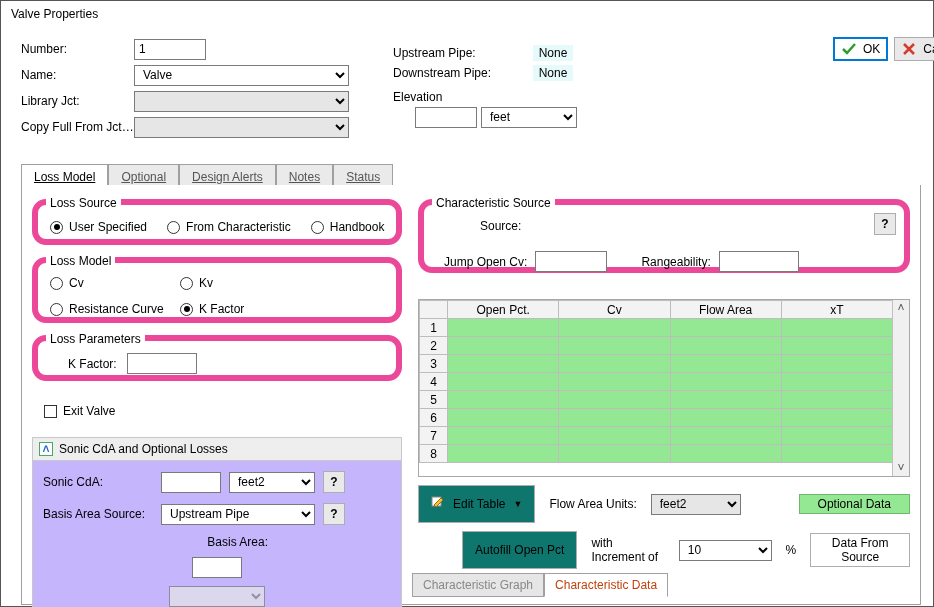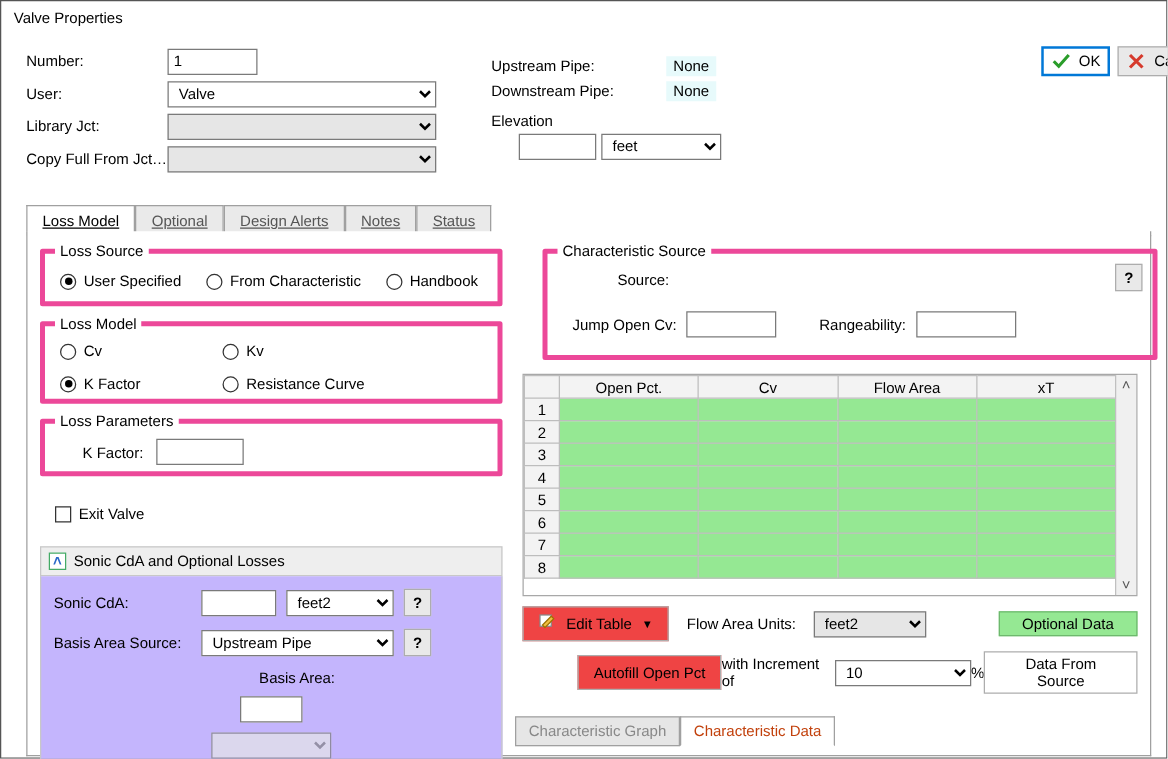--- a/index.html
+++ b/index.html
@@ -34,21 +34,21 @@
   .elev-unit { width: 96px; height:21px; border:1px solid #7a7a7a; background:#fff; }
 
   
   .tabstrip { position:absolute; top: 132px; left: 10px; display:flex; border-bottom:1px solid #a0a0a0; width: 900px; }
   .tab { padding: 5px 12px 4px; border:1px solid #a0a0a0; border-bottom:none; background:#eaeaea; color:#555; margin-right:0; cursor:pointer; position:relative; top:1px; }
   .tab.active { background:#fff; color:#000; border-bottom:1px solid #fff; text-decoration: underline; }
   .tab:not(.active) span { text-decoration: underline; }
   .tabpanel { position:absolute; top:154px; left:10px; width:900px; height:420px; border:1px solid #a0a0a0; border-top:none; background:#fff; }
 
   
-  .group { position:absolute; border:4px solid #ec4899; border-radius:2px; }
+  .group { position:absolute; border:6px solid #ec4899; border-radius:14px; }
   .group > .gtitle { position:absolute; top:-9px; left:8px; background:#fff; padding:0 4px; font-size:12px; }
 
   .radio, .check { display:flex; align-items:center; gap:6px; height:20px; cursor:pointer; }
   .radio .dot { width:13px; height:13px; border:1px solid #333; border-radius:50%; display:inline-flex; align-items:center; justify-content:center; background:#fff;}
   .radio.sel .dot::after { content:""; width:6px; height:6px; background:#000; border-radius:50%; display:block; }
   .check .bx { width:13px; height:13px; border:1px solid #333; background:#fff; display:inline-block; }
   .qbtn { width:22px; height:22px; border:1px solid #adadad; background:#e9e9e9; display:inline-flex; align-items:center; justify-content:center; cursor:pointer; font-weight:bold; }
 
   
   .collapse-hdr { display:flex; align-items:center; gap:6px; height:24px; border:1px solid #c8c8c8; background:#eeeeee; padding:0 6px; cursor:pointer; }
@@ -58,21 +58,21 @@
   
   .ctable-wrap { position:absolute; border:1px solid #a8a8a8; overflow:hidden; }
   .ctable { border-collapse:collapse; width:100%; table-layout:fixed; }
   .ctable th, .ctable td { border:1px solid #bdbdbd; height:18px; padding:0; }
   .ctable th { background:#f3f3f3; font-weight:normal; text-align:center; }
   .ctable td.rowhdr { background:#f3f3f3; text-align:center; width:28px; }
   .ctable td.cell { background:#95e893; }
   .scroll { position:absolute; top:0; right:0; width:17px; bottom:0; background:#f0f0f0; border-left:1px solid #c0c0c0; display:flex; flex-direction:column; justify-content:space-between; align-items:center; }
   .scroll .arr { width:15px;height:16px;display:flex;align-items:center;justify-content:center;color:#555;cursor:pointer; }
 
-  .smbtn { height:28px; border:1px solid #adadad; background:#ef4444; display:inline-flex; align-items:center; justify-content:center; padding:0 12px; cursor:pointer; white-space:nowrap;text-align:center; }
+  .smbtn { height:38px; border:1px solid #adadad; background:#0f766e; display:inline-flex; align-items:center; justify-content:center; padding:0 12px; cursor:pointer; white-space:nowrap;text-align:center; }
   .greenbtn { background:#95e893; border:1px solid #6eb86e; padding: 2px 18px; cursor:pointer; text-align:center; }
   .plainbtn { background:#fff; border:1px solid #adadad; padding: 2px 12px; cursor:pointer; text-align:center; }
 
   
   .subtabs { position:absolute; left:390px; top:388px; display:flex; }
   .subtab { padding:4px 10px; border:1px solid #a0a0a0; background:#e6e6e6; color:#888; margin-right:0; cursor:pointer; }
   .subtab.active { background:#fff; color:#c2410c; border-bottom:1px solid #fff; }
 
 </style>
 </head>
@@ -118,21 +118,21 @@
         <span>Help</span>
       </div>
     </div>
 
     <div class="upper">
       <div class="row">
         <span class="lbl">Number:</span>
         <input class="numfield" type="text" value="1" style="">
       </div>
       <div class="row">
-        <span class="lbl">User:</span>
+        <span class="lbl">Name:</span>
         <select class="namefield"><option>Valve</option></select>
       </div>
       <div class="row">
         <span class="lbl">Library Jct:</span>
         <select class="libfield"><option></option></select>
       </div>
       <div class="row">
         <span class="lbl">Copy Full From Jct…</span>
         <select class="libfield"><option></option></select>
       </div>
@@ -189,27 +189,27 @@
         <div class="gtitle">Loss Model</div>
         <div style="position:absolute; left:12px; top:10px; display:grid; grid-template-columns:130px 180px; row-gap:6px;">
           <div class="radio">
               <span class="dot"></span>
               <span>Cv</span>
             </div>
           <div class="radio">
               <span class="dot"></span>
               <span>Kv</span>
             </div>
+          <div class="radio">
+              <span class="dot"></span>
+              <span>Resistance Curve</span>
+            </div>
           <div class="radio sel">
               <span class="dot"></span>
               <span>K Factor</span>
-            </div>
-          <div class="radio">
-              <span class="dot"></span>
-              <span>Resistance Curve</span>
             </div>
         </div>
       </div>
 
       <div class="group" style="left:10px; top:150px; width:370px; height:46px;">
         <div class="gtitle">Loss Parameters</div>
         <div style="position:absolute; left:30px; top:12px; display:flex; align-items:center; gap:10px;">
           <span>K Factor:</span>
           <input type="text" class="cyanbg" style="width: 70px;" value="">
         </div>
@@ -238,21 +238,21 @@
             <span class="qbtn">?</span>
           </div>
           <div style="display:flex; align-items:center; gap:8px;flex-direction:column;">
             <span style="width:110px; text-align:right; padding-right:4px;">Basis Area:</span>
             <input type="text" class="gray" style="width: 50px;" disabled="" value="">
             <select class="gray" style="width:96px;" disabled=""><option></option></select>
           </div>
         </div>
       </div>
 
-      <div class="group" style="left:396px; top:14px; width:492px; height:89px;margin-left:16px;">
+      <div class="group" style="left:396px; top:14px; width:492px; height:74px;">
         <div class="gtitle">Characteristic Source</div>
         <div style="position:absolute; right:8px; top:8px;"><span class="qbtn">?</span></div>
         <div style="position:absolute; left:56px; top:14px; display:flex; align-items:center; gap:8px;">
           <span>Source:</span>
         </div>
         <div style="position:absolute; left:20px; top:46px; display:flex; align-items:center; gap:8px;">
           <span>Jump Open Cv:</span>
           <input type="text" style="width: 72px;" value="">
           <span style="width:18px;"></span>
           <span>Rangeability:</span>
@@ -352,21 +352,21 @@
                 </svg></span>
             <span>Edit Table</span>
             <span style="font-size:9px;">▼</span>
           </div>
           <span>Flow Area Units:</span>
           <select class="gray" style="width:90px;"><option>feet2</option></select>
           <div style="margin-left:auto; display:flex; flex-direction:column; gap:6px;">
             <div class="greenbtn"><span>Optional Data</span></div>
           </div>
         </div>
-        <div style="display:flex; align-items:center; padding-left:44px;">
+        <div style="display:flex; align-items:center; gap:14px;padding-left:44px;">
           <div class="smbtn">
               <span>Autofill Open Pct</span>
             </div>
           <span>with Increment of</span>
           <select style="width:110px;"><option>10</option></select>
           <span>%</span>
           <div style="margin-left:auto;">
             <div class="plainbtn"><span>Data From Source</span></div>
           </div>
         </div>

